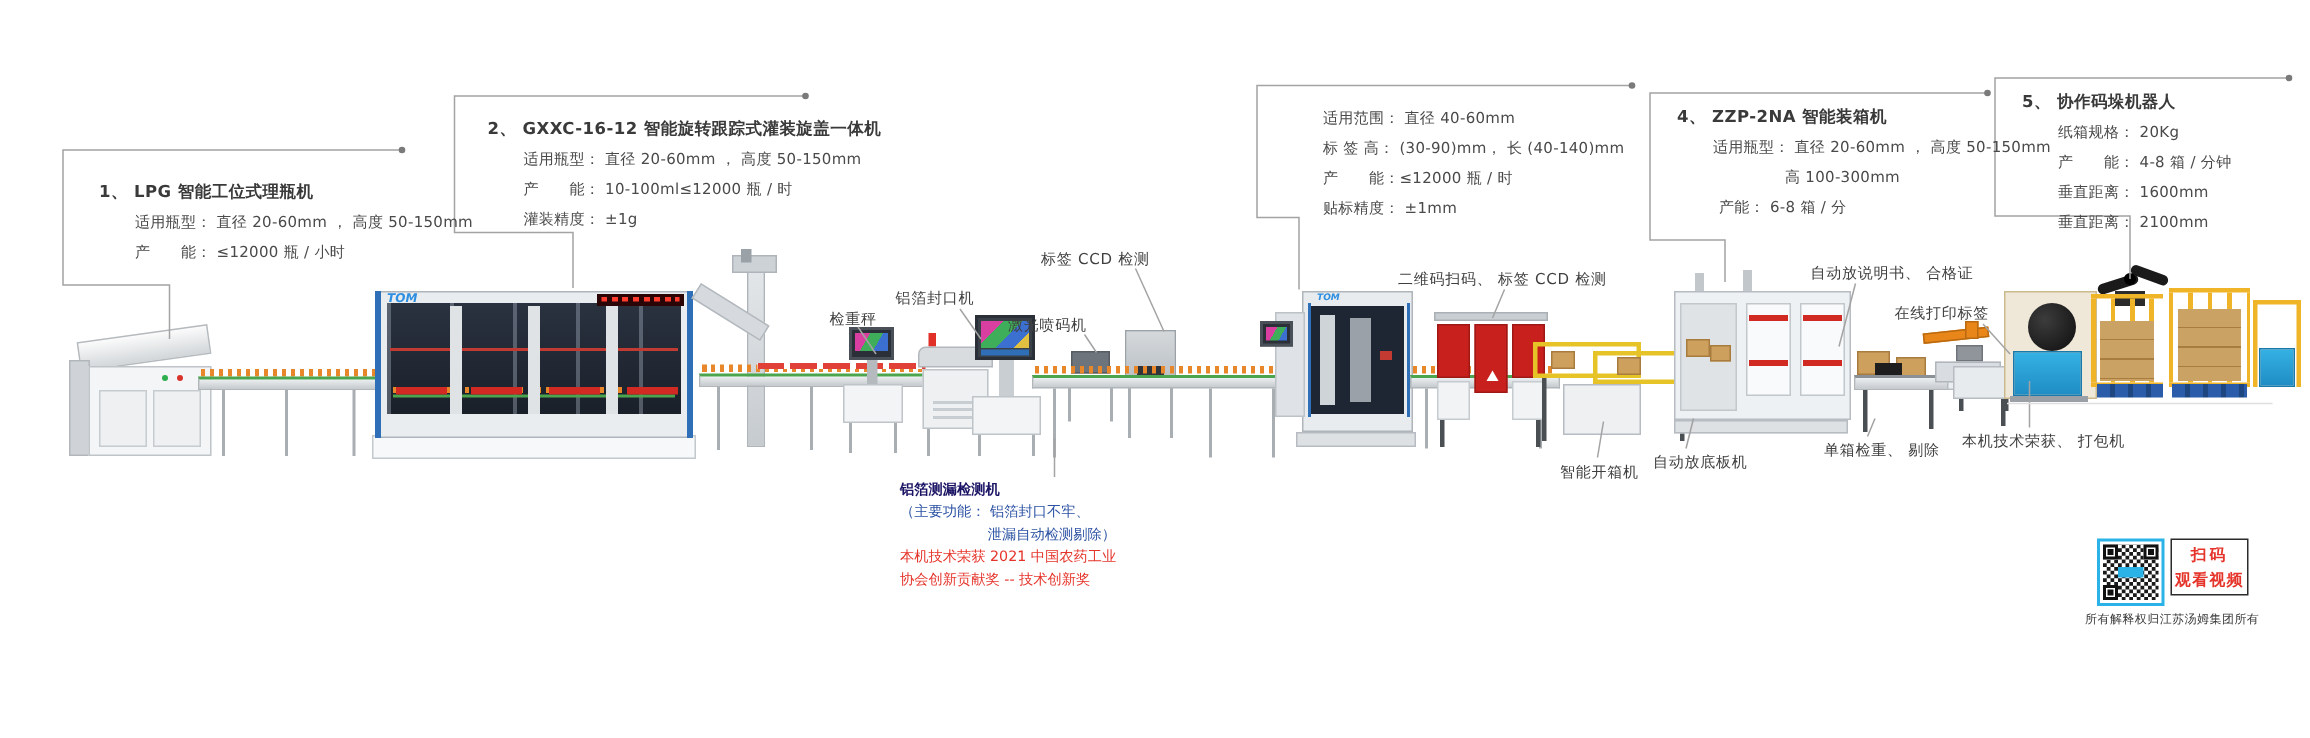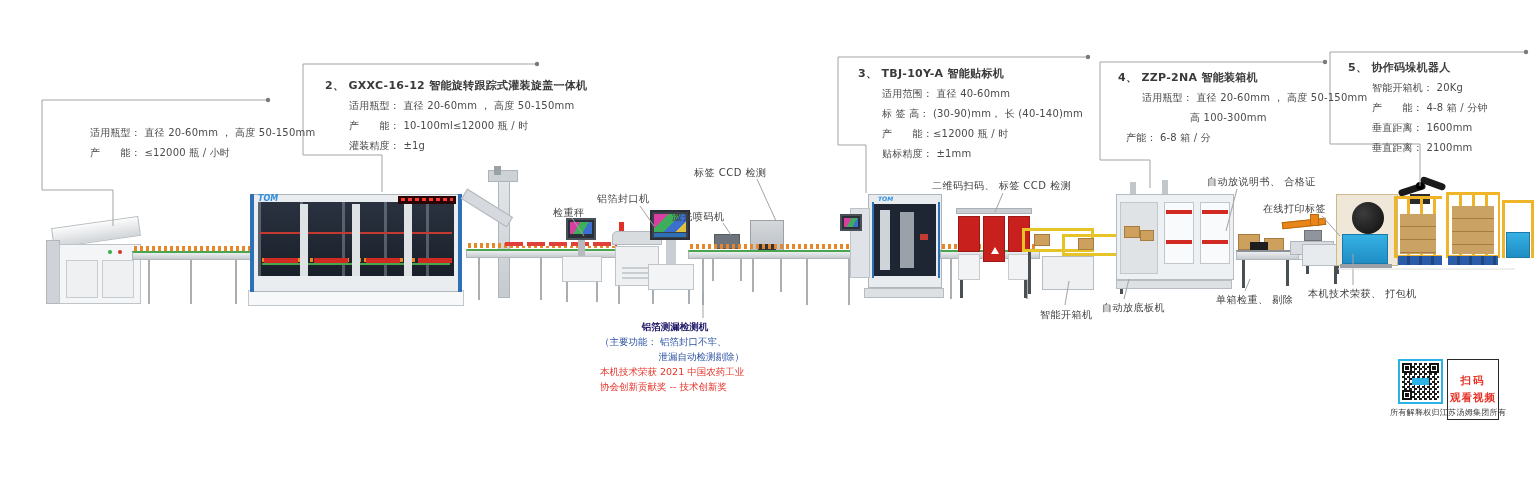--- a/index.html
+++ b/index.html
@@ -7,21 +7,21 @@
   #scene{position:relative;width:1540px;height:492px;background:#fff;overflow:hidden;}
   .p{position:absolute;box-sizing:border-box;}
   svg.lines{position:absolute;left:0;top:0;pointer-events:none;z-index:5;}
   .machines{z-index:1;}
   .texts{z-index:6;}
   .callout{position:absolute;white-space:nowrap;}
   .callout .title{font-size:11px;font-weight:bold;color:#3a3a3a;letter-spacing:.3px;}
   .callout .line{font-size:10px;color:#4a4a4a;margin-top:6px;letter-spacing:.2px;}
   .mlabel{position:absolute;font-size:10px;color:#3f3f3f;white-space:nowrap;letter-spacing:.5px;}
   .note{position:absolute;left:600px;top:319px;width:150px;font-size:9.5px;line-height:15px;white-space:nowrap;}
-  .note .t{font-weight:bold;text-align:center;}
+  .note .t{font-weight:bold;text-align:left;font-family:Liberation Mono, monospace;}
   .note .r{text-align:right;}
   .deck{background:linear-gradient(#eceff1,#c6cbcf);border:1px solid #b0b6ba;border-top:2px solid #4aa54e;}
   .bottles{background:repeating-linear-gradient(90deg,#e8872a 0 3px,rgba(0,0,0,0) 3px 6px);height:5px;}
   .leg{background:#a9aeb3;width:2px;}
   .dleg{background:#4a4f54;width:3px;}
 </style>
 </head>
 <body>
 
 <div id="scene">
@@ -274,49 +274,49 @@
       <circle cx="537" cy="64" r="2.2"></circle>
       <circle cx="1088" cy="57" r="2.2"></circle>
       <circle cx="1325" cy="62" r="2.2"></circle>
       <circle cx="1526" cy="52" r="2.2"></circle>
     </g>
   </svg>
 
   <div class="p texts" style="left:0;top:0;width:1540px;height:492px">
 
     <div class="callout" style="left:66px;top:120px">
+      <div class="title"><span>1、</span> <span>LPG 智能工位式理瓶机</span></div>
       <div class="line" style="margin-left:24px">适用瓶型： 直径 20-60mm ， 高度 50-150mm</div>
       <div class="line" style="margin-left:24px">产　　能： ≤12000 瓶 / 小时</div>
     </div>
 
     <div class="callout" style="left:325px;top:78px">
       <div class="title"><span>2、</span> <span>GXXC-16-12 智能旋转跟踪式灌装旋盖一体机</span></div>
       <div class="line" style="margin-left:24px">适用瓶型： 直径 20-60mm ， 高度 50-150mm</div>
       <div class="line" style="margin-left:24px">产　　能： 10-100ml≤12000 瓶 / 时</div>
       <div class="line" style="margin-left:24px">灌装精度： ±1g</div>
     </div>
 
     <div class="callout" style="left:858px;top:66px">
-      <div class="title"><span>3、</span> <span>TBJ-10Y-A 智能贴标机</span></div>
       <div class="line" style="margin-left:24px">适用范围： 直径 40-60mm</div>
       <div class="line" style="margin-left:24px">标 签 高： (30-90)mm， 长 (40-140)mm</div>
       <div class="line" style="margin-left:24px">产　　能：≤12000 瓶 / 时</div>
       <div class="line" style="margin-left:24px">贴标精度： ±1mm</div>
     </div>
 
     <div class="callout" style="left:1118px;top:70px">
       <div class="title"><span>4、</span> <span>ZZP-2NA 智能装箱机</span></div>
       <div class="line" style="margin-left:24px">适用瓶型： 直径 20-60mm ， 高度 50-150mm</div>
       <div class="line" style="margin-left:72px">高 100-300mm</div>
-      <div class="line" style="margin-left:8px">产能： 6-8 箱 / 分</div>
+      <div class="line" style="margin-left:28px">产能： 6-8 箱 / 分</div>
     </div>
 
     <div class="callout" style="left:1348px;top:60px">
       <div class="title"><span>5、</span> <span>协作码垛机器人</span></div>
-      <div class="line" style="margin-left:24px">智能开箱机： 20Kg</div>
+      <div class="line" style="margin-left:24px">纸箱规格： 20Kg</div>
       <div class="line" style="margin-left:24px">产　　能： 4-8 箱 / 分钟</div>
       <div class="line" style="margin-left:24px">垂直距离： 1600mm</div>
       <div class="line" style="margin-left:24px">垂直距离： 2100mm</div>
     </div>
 
     <div class="mlabel" style="left:553px;top:206px">检重秤</div>
     <div class="mlabel" style="left:597px;top:192px">铝箔封口机</div>
     <div class="mlabel" style="left:694px;top:166px">标签 CCD 检测</div>
     <div class="mlabel" style="left:672px;top:210px">激光喷码机</div>
     <div class="mlabel" style="left:932px;top:179px">二维码扫码、 标签 CCD 检测</div>
@@ -343,21 +343,21 @@
             </div>
           <div class="p" style="right:0;top:0;width:10px;height:10px;border:2px solid #111;background:#fff">
               <div class="p" style="left:1px;top:1px;width:4px;height:4px;background:#111"></div>
             </div>
           <div class="p" style="left:0;bottom:0;width:10px;height:10px;border:2px solid #111;background:#fff">
               <div class="p" style="left:1px;top:1px;width:4px;height:4px;background:#111"></div>
             </div>
           <div class="p" style="left:10px;top:15px;width:17px;height:7px;background:#2bb3e8"></div>
         </div>
       </div>
-      <div class="p" style="left:57px;top:2px;width:52px;height:61px;border:1px solid #2b2b2b;background:#fff;display:flex;flex-direction:column;align-items:center;justify-content:center;gap:3px">
+      <div class="p" style="left:57px;top:2px;width:52px;height:38px;border:1px solid #2b2b2b;background:#fff;display:flex;flex-direction:column;align-items:center;justify-content:center;gap:3px">
         <div style="color:#e5352b;font-weight:bold;font-size:10.5px;letter-spacing:2px">扫码</div>
         <div style="color:#e5352b;font-weight:bold;font-size:10.5px;letter-spacing:1px">观看视频</div>
       </div>
       <div class="p" style="left:0;top:50px;width:130px;font-size:8px;color:#3a3a3a;white-space:nowrap;letter-spacing:.3px">所有解释权归江苏汤姆集团所有</div>
     </div>
 
   </div>
 </div>
 
 </body></html>

